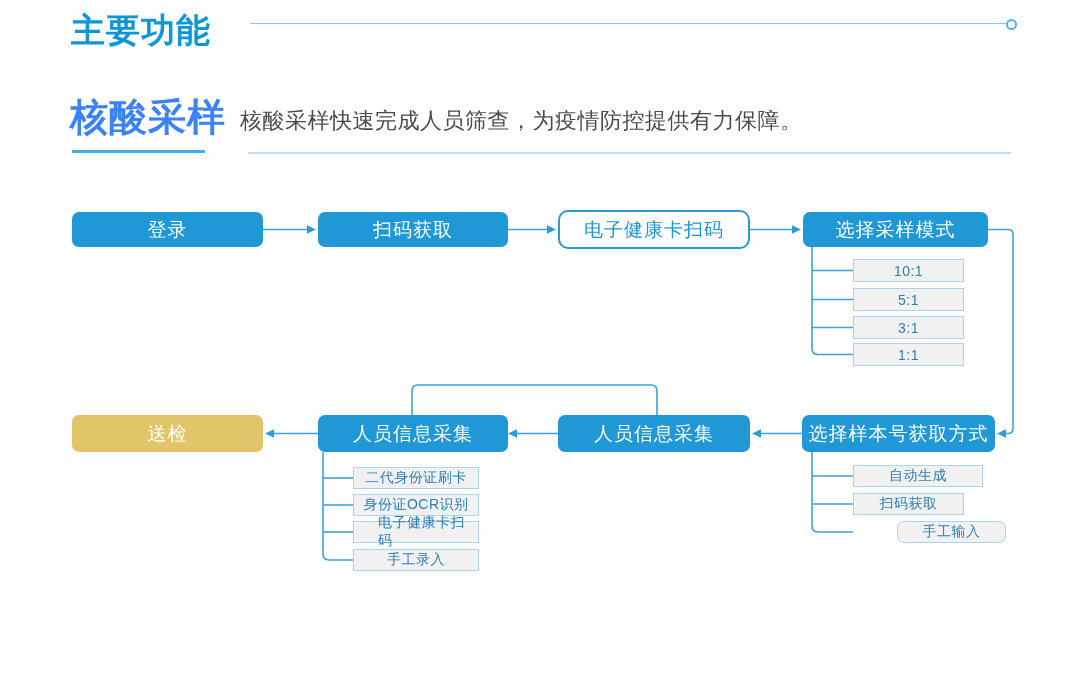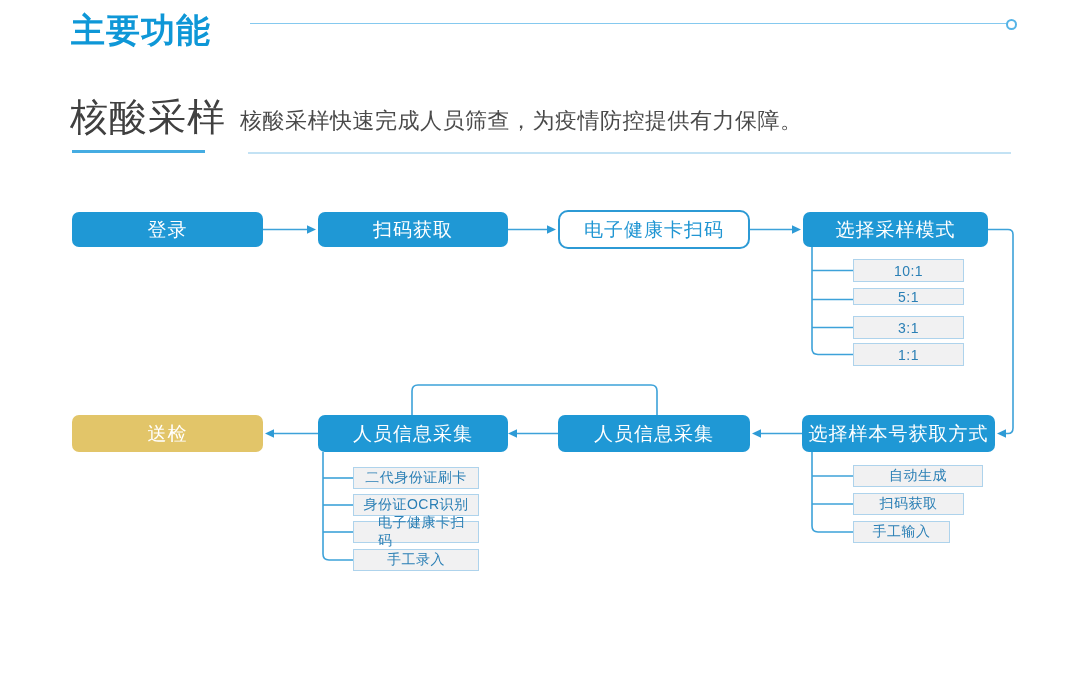--- a/index.html
+++ b/index.html
@@ -12,21 +12,21 @@
     font-size:34px;font-weight:bold;color:#0e97d7;letter-spacing:1px;
   }
   .title-rule{position:absolute;left:250px;top:23px;width:758px;height:1px;background:#85c9ef;}
   .title-rule-dot{
     position:absolute;left:1006px;top:19px;width:7px;height:7px;border-radius:50%;
     border:2px solid #55b4e7;background:#ffffff;
   }
   .section-title{
     position:absolute;left:70px;top:92px;
     font-family:"Liberation Serif","DejaVu Serif",serif;
-    font-size:38px;font-weight:normal;color:#404040;letter-spacing:1px;
+    font-size:38px;font-weight:bold;color:#3b82f6;letter-spacing:1px;
   }
   .section-underline{position:absolute;left:72px;top:150px;width:133px;height:3px;background:#45ace2;}
   .section-desc{
     position:absolute;left:240px;top:106px;
     font-size:22px;color:#4a4a4a;letter-spacing:0.5px;
   }
   .desc-rule{position:absolute;left:248px;top:152px;width:763px;height:2px;background:#c3e2f4;}
 
   .connectors{position:absolute;left:0;top:0;width:1089px;height:680px;}
   .connectors path{fill:none;stroke:#3da2d9;stroke-width:1.6px;}
@@ -120,31 +120,31 @@
       <path d="M812 504 H853"></path>
     </g>
   </svg>
 
   <div class="node" style="left:72px;top:212px;width:191px;">登录</div>
   <div class="node" style="left:318px;top:212px;width:190px;">扫码获取</div>
   <div class="node outline" style="left:558px;top:210px;width:192px;height:39px;">电子健康卡扫码</div>
   <div class="node" style="left:803px;top:212px;width:185px;">选择采样模式</div>
 
   <div class="sub" style="left:853px;top:259px;width:111px;height:23px;">10:1</div>
-  <div class="sub" style="left:853px;top:288px;width:111px;height:17px;">5:1</div>
+  <div class="sub" style="left:853px;top:288px;width:111px;height:23px;">5:1</div>
   <div class="sub" style="left:853px;top:316px;width:111px;height:23px;">3:1</div>
   <div class="sub" style="left:853px;top:343px;width:111px;height:23px;">1:1</div>
 
   <div class="node row2 yellow" style="left:72px;top:415px;width:191px;">送检</div>
   <div class="node row2" style="left:318px;top:415px;width:190px;">人员信息采集</div>
   <div class="node row2" style="left:558px;top:415px;width:192px;">人员信息采集</div>
   <div class="node row2" style="left:802px;top:415px;width:193px;">选择样本号获取方式</div>
 
   <div class="sub" style="left:353px;top:467px;width:126px;height:22px;">二代身份证刷卡</div>
   <div class="sub" style="left:353px;top:494px;width:126px;height:22px;">身份证OCR识别</div>
   <div class="sub" style="left:353px;top:521px;width:126px;height:22px;padding-left:24px;">电子健康卡扫码</div>
   <div class="sub" style="left:353px;top:549px;width:126px;height:22px;">手工录入</div>
 
   <div class="sub" style="left:853px;top:465px;width:130px;height:22px;">自动生成</div>
   <div class="sub" style="left:853px;top:493px;width:111px;height:22px;">扫码获取</div>
-  <div class="sub" style="left:853px;top:521px;width:97px;height:22px;">手工输入</div>
+  <div class="sub" style="left:897px;top:521px;width:109px;height:22px;border-radius:7px;">手工输入</div>
 
 </div>
 
 </body></html>

